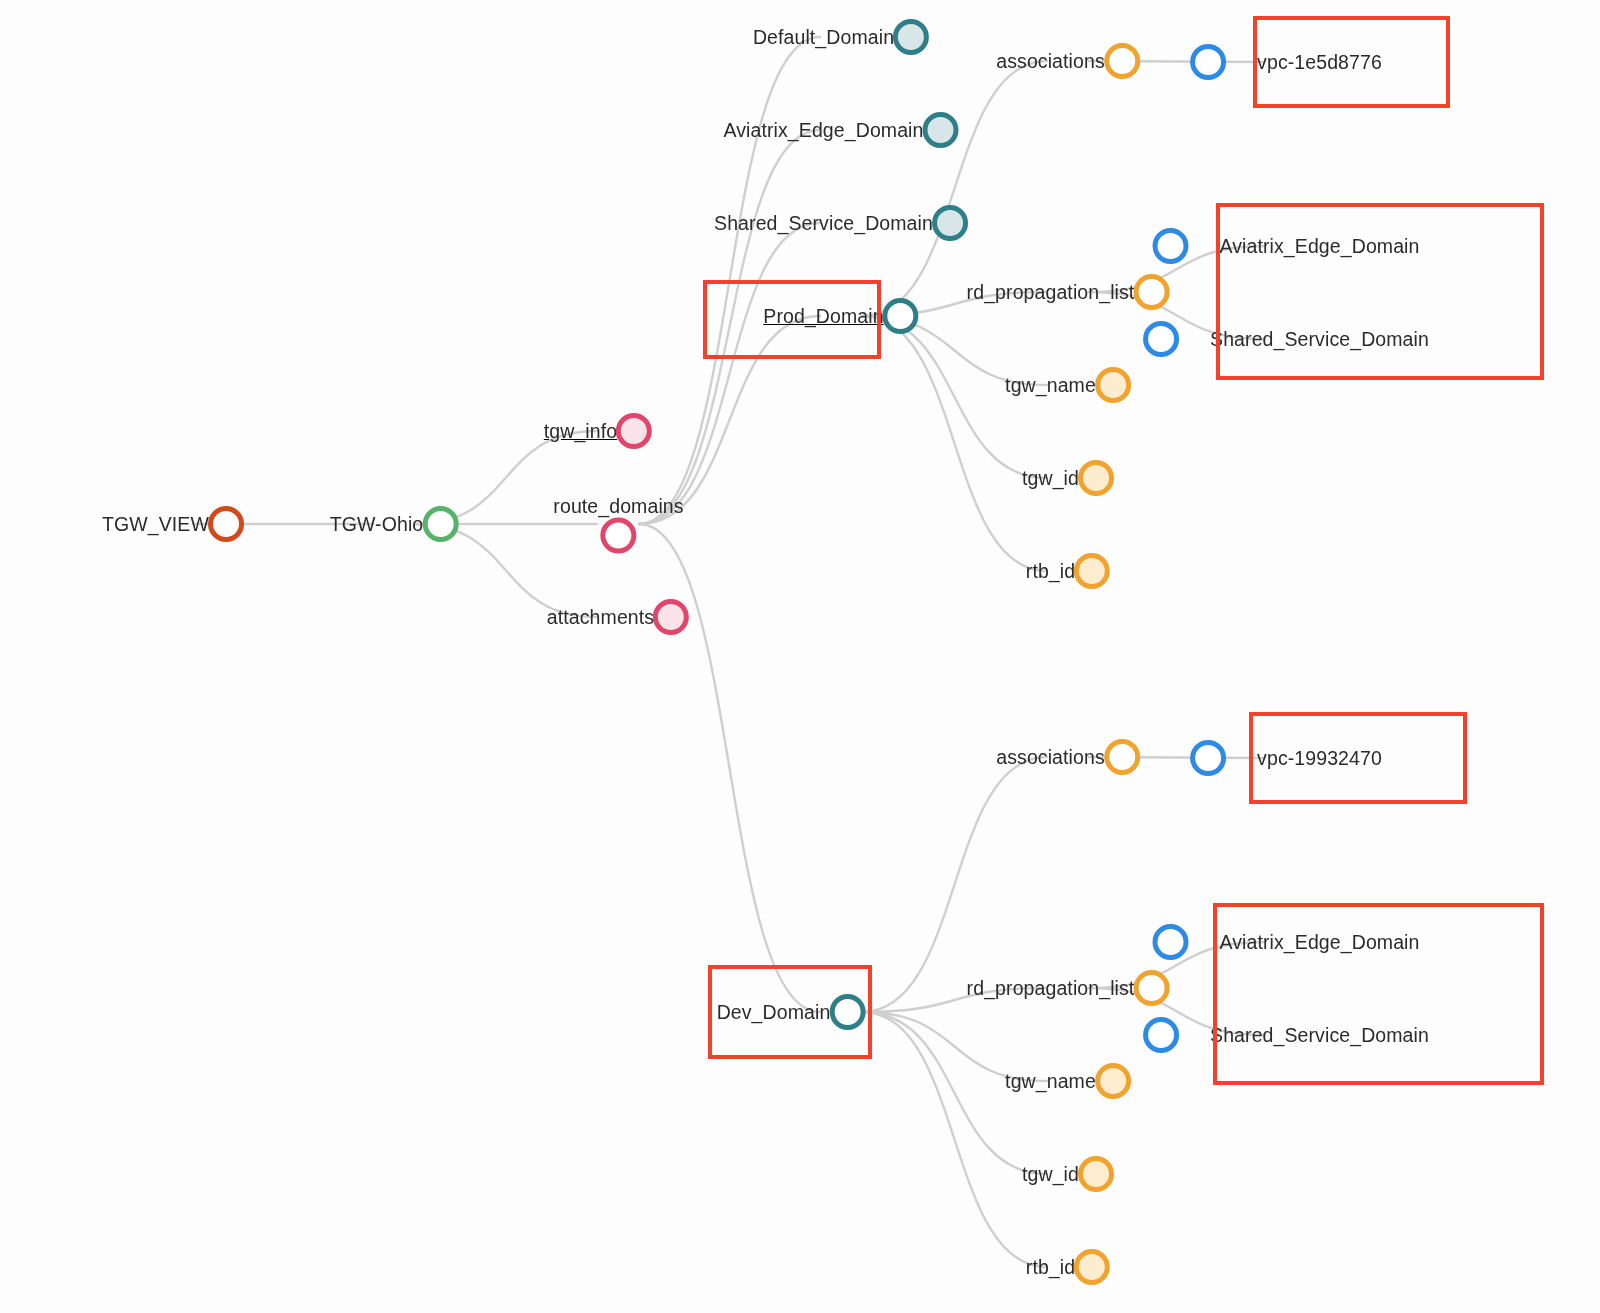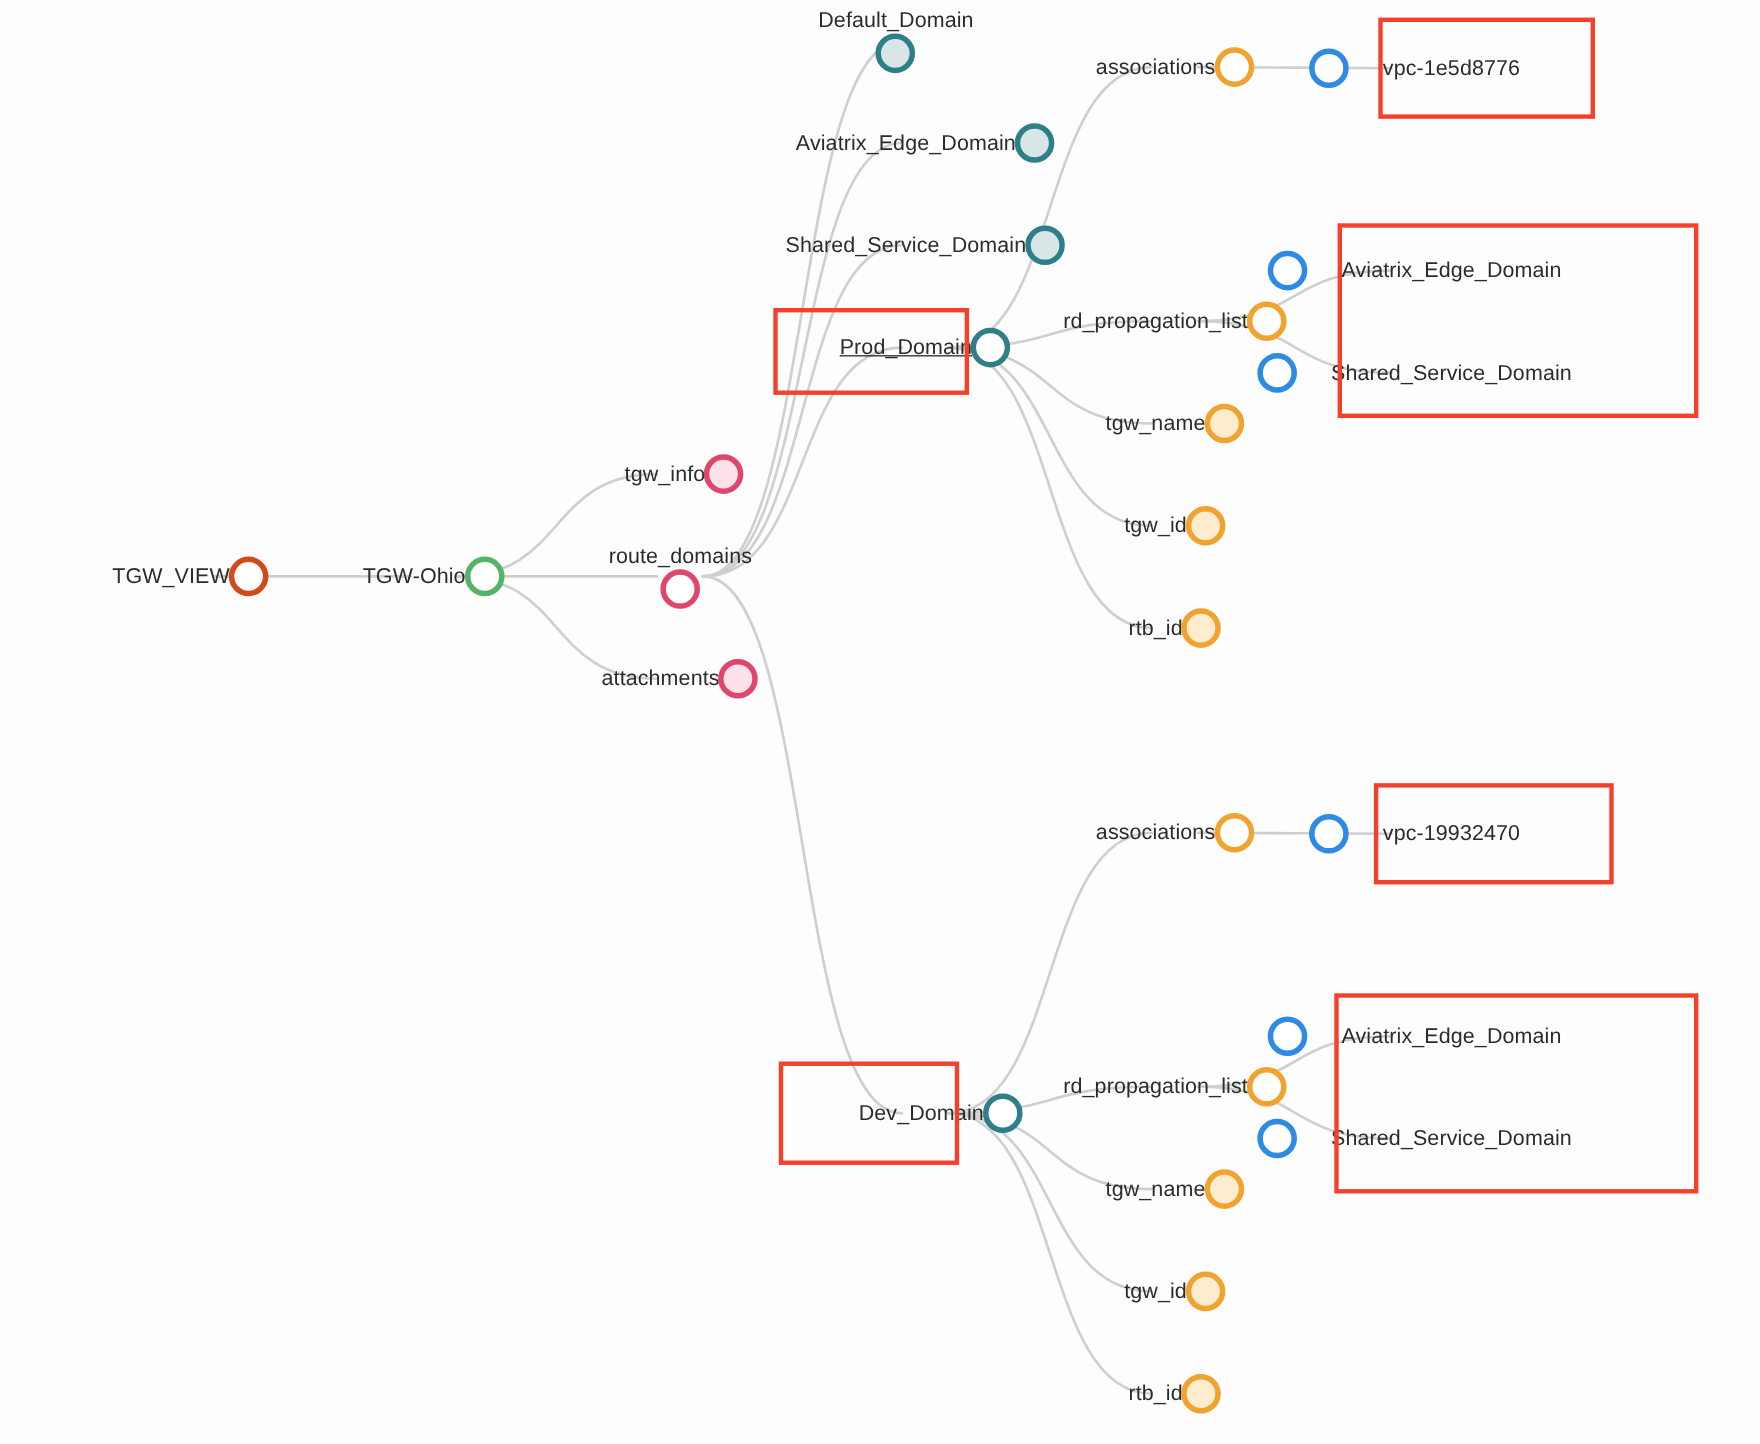--- a/index.html
+++ b/index.html
@@ -100,49 +100,49 @@
 
   <div id="node-layer">
       <div class="node left-label" style="left: 173px; top: 524px;">
         <div class="node-circle" style="width: 36px; height: 36px; border: 5px solid rgb(210, 73, 27); background: rgb(255, 255, 255);"></div>
         <span class="node-label">TGW_VIEW</span>
       </div>
       <div class="node left-label" style="left: 394px; top: 524px;">
         <div class="node-circle" style="width: 36px; height: 36px; border: 5px solid rgb(87, 179, 106); background: rgb(255, 255, 255);"></div>
         <span class="node-label">TGW-Ohio</span>
       </div>
-      <div class="node left-label" style="left: 622px; top: 431px;">
+      <div class="node left-label" style="left: 598px; top: 431px; text-decoration: underline;">
         <div class="node-circle" style="width: 36px; height: 36px; border: 5px solid rgb(224, 69, 107); background: rgb(251, 226, 232);"></div>
         <span class="node-label">tgw_info</span>
       </div>
       <div class="node left-label" style="left: 618px; top: 524px; flex-direction: column;">
         <div class="node-circle" style="width: 36px; height: 36px; border: 5px solid rgb(224, 69, 107); background: rgb(255, 255, 255);"></div>
         <span class="node-label">route_domains</span>
       </div>
       <div class="node left-label" style="left: 618px; top: 617px; text-align: center;">
         <div class="node-circle" style="width: 36px; height: 36px; border: 5px solid rgb(224, 69, 107); background: rgb(251, 226, 232);"></div>
         <span class="node-label">attachments</span>
       </div>
-      <div class="node left-label" style="left: 814px; top: 37px; flex-direction: column;">
+      <div class="node left-label" style="left: 841px; top: 37px;">
         <div class="node-circle" style="width: 36px; height: 36px; border: 5px solid rgb(47, 127, 137); background: rgb(216, 230, 232);"></div>
         <span class="node-label">Default_Domain</span>
       </div>
       <div class="node left-label" style="left: 841px; top: 130px;">
         <div class="node-circle" style="width: 36px; height: 36px; border: 5px solid rgb(47, 127, 137); background: rgb(216, 230, 232);"></div>
         <span class="node-label">Aviatrix_Edge_Domain</span>
       </div>
       <div class="node left-label" style="left: 841px; top: 223px;">
         <div class="node-circle" style="width: 36px; height: 36px; border: 5px solid rgb(47, 127, 137); background: rgb(216, 230, 232);"></div>
         <span class="node-label">Shared_Service_Domain</span>
       </div>
       <div class="node left-label" style="left: 841px; top: 316px; text-decoration: underline;">
         <div class="node-circle" style="width: 36px; height: 36px; border: 5px solid rgb(47, 127, 137); background: rgb(255, 255, 255);"></div>
         <span class="node-label">Prod_Domain</span>
       </div>
-      <div class="node left-label" style="left: 855px; top: 1012px;">
+      <div class="node left-label" style="left: 791px; top: 1012px;">
         <div class="node-circle" style="width: 36px; height: 36px; border: 5px solid rgb(47, 127, 137); background: rgb(255, 255, 255);"></div>
         <span class="node-label">Dev_Domain</span>
       </div>
       <div class="node left-label" style="left: 1068px; top: 61px;">
         <div class="node-circle" style="width: 36px; height: 36px; border: 5px solid rgb(240, 163, 46); background: rgb(255, 255, 255);"></div>
         <span class="node-label">associations</span>
       </div>
       <div class="node left-label" style="left: 1068px; top: 292px;">
         <div class="node-circle" style="width: 36px; height: 36px; border: 5px solid rgb(240, 163, 46); background: rgb(255, 255, 255);"></div>
         <span class="node-label">rd_propagation_list</span>

